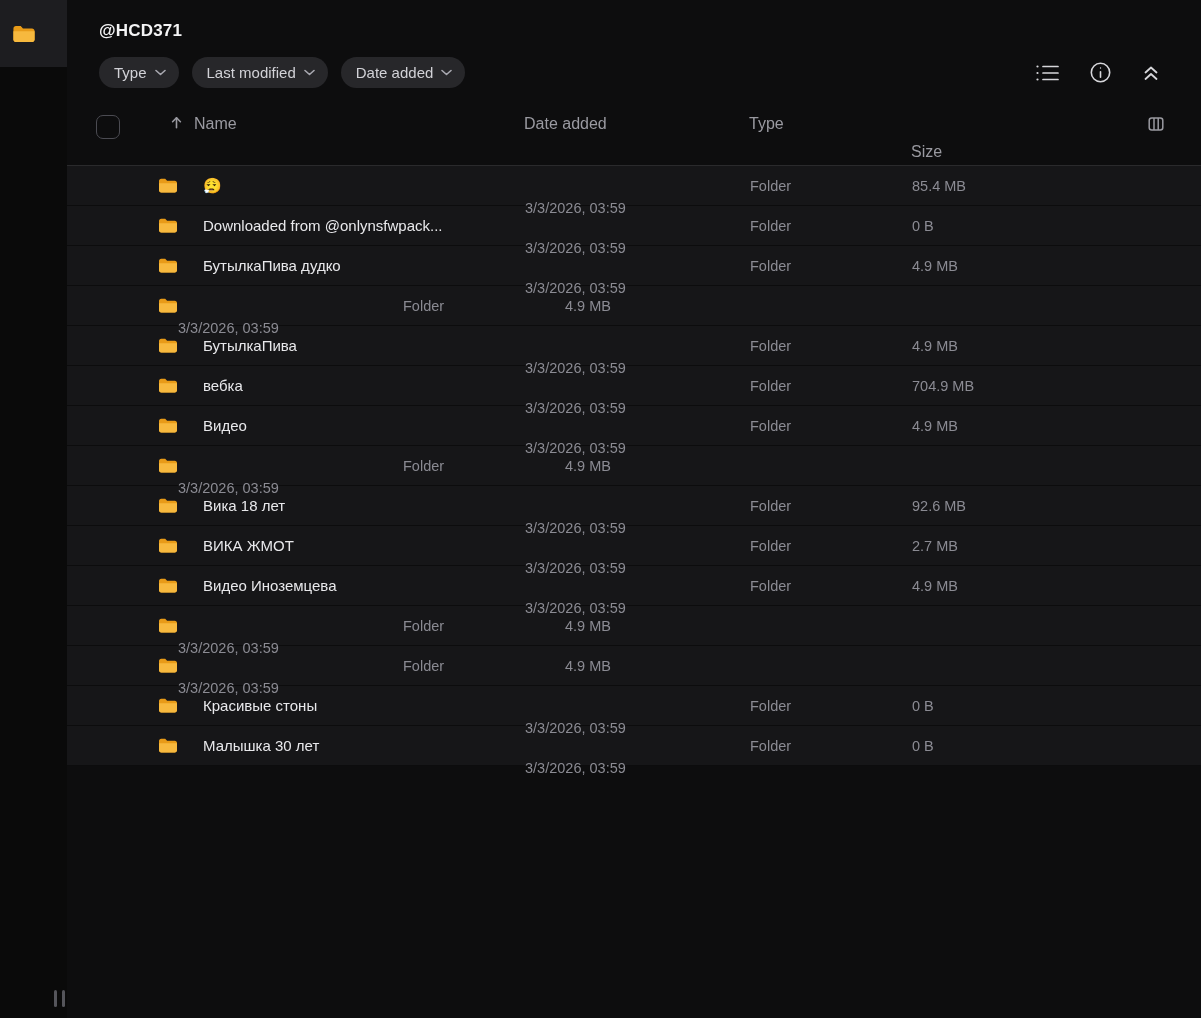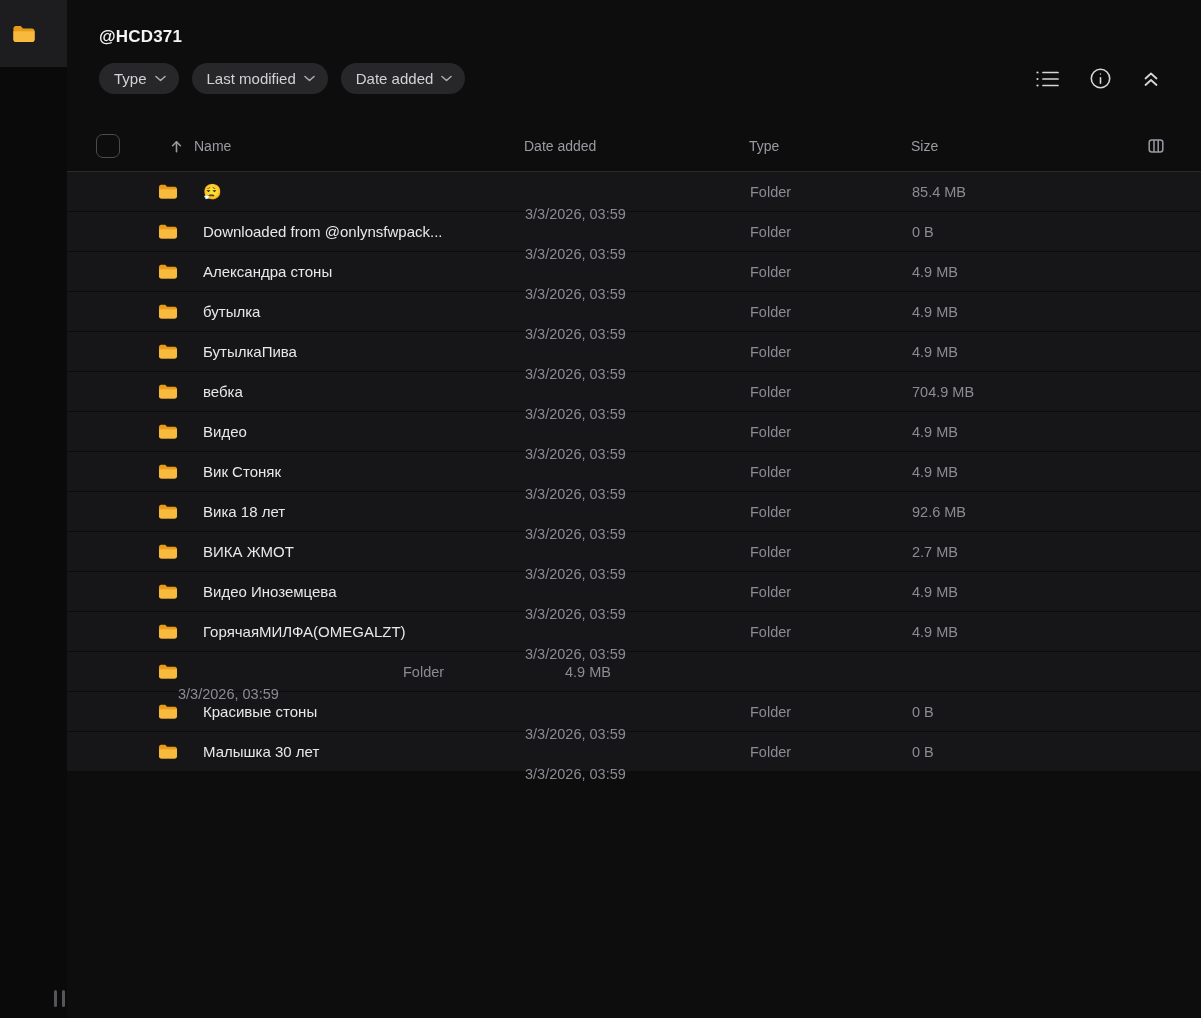--- a/index.html
+++ b/index.html
@@ -13,48 +13,48 @@
 
   
   .sidebar { width:67px; flex:0 0 67px; background:#0a0a0a; }
   .app-tile {
     width:67px; height:67px; background:#1d1d20;
     display:flex; align-items:center; padding-left:12px; cursor:pointer;
   }
 
   
   .main { flex:1; display:flex; flex-direction:column; min-width:0; background:#0d0d0e; }
-  .topbar { padding:18px 40px 0 32px; }
+  .topbar { padding:12px 40px 0 32px; }
   .page-title { margin-top:9px; font-size:17px; font-weight:700; color:#f4f4f5; letter-spacing:.2px; }
 
   .controls { display:flex; align-items:center; margin-top:16px; gap:13px; }
   .chip {
     display:inline-flex; align-items:center; gap:8px; height:31px;
     padding:0 13px 0 15px; border:none; border-radius:16px;
     background:#27272a; color:#d2d2d7; font-size:15px;
     font-family:inherit; cursor:pointer; white-space:nowrap;
   }
   .icon-group { margin-left:auto; display:flex; align-items:center; gap:29px; }
   .icon-btn { background:none; border:none; padding:0; cursor:pointer; display:flex; align-items:center; }
 
   
   .table-header {
-    display:flex; align-items:center; height:50px; margin-top:27px;
-    padding:0 36px 0 29px; color:#9a9aa1; font-size:14px;
+    display:flex; align-items:flex-start; height:50px; margin-top:27px;
+    padding:0 36px 0 29px; color:#9a9aa1; font-size:16px;
   }
   .hdr-checkbox {
     width:24px; height:24px; flex:0 0 24px;
     border:1.5px solid #4b4b52; border-radius:7px;
     background:transparent; cursor:pointer;
   }
   .hdr-sort { margin-left:50px; display:flex; cursor:pointer; }
   .hdr-name { margin-left:11px; width:330px; cursor:pointer; }
   .hdr-date { width:225px; cursor:pointer; }
   .hdr-type { width:162px; cursor:pointer; }
-  .hdr-size { flex:1; cursor:pointer; }
+  .hdr-size { flex:1; cursor:pointer;margin-top:28px; }
 
   
   .file-list { border-top:1px solid #2a2a2c; }
   .row {
     display:flex; align-items:center; height:40px;
     padding-left:91px; background:#161618;
     border-bottom:1px solid #0c0c0d; cursor:pointer;
   }
   .row-icon { flex:0 0 20px; display:flex; }
   .cell-name {
@@ -185,34 +185,33 @@
     <span class="cell-size">0 B</span>
   </div>
 
   <div class="row">
     <span class="row-icon">
       <svg width="20" height="17" viewBox="0 0 20 17">
         <path d="M1 4c0-1.2 1-2.2 2.2-2.2h4l1.9 2h7.7c1.2 0 2.2 1 2.2 2.2v7.2c0 1.2-1 2.2-2.2 2.2H3.2C2 15.4 1 14.4 1 13.2Z" fill="#e89b18"></path>
         <path d="M1 6.2h18v7c0 1.2-1 2.2-2.2 2.2H3.2C2 15.4 1 14.4 1 13.2Z" fill="#f7b93e"></path>
       </svg>
     </span>
-    <span class="cell-name">Александра стоны</span>
-    <span class="cell-date">3/3/2026, 03:59</span>
-    <span class="cell-type">Folder</span>
-    <span class="cell-size">4.9 MB</span>
-  </div>
-
-  <div class="row">
-    <span class="row-icon">
-      <svg width="20" height="17" viewBox="0 0 20 17">
-        <path d="M1 4c0-1.2 1-2.2 2.2-2.2h4l1.9 2h7.7c1.2 0 2.2 1 2.2 2.2v7.2c0 1.2-1 2.2-2.2 2.2H3.2C2 15.4 1 14.4 1 13.2Z" fill="#e89b18"></path>
-        <path d="M1 6.2h18v7c0 1.2-1 2.2-2.2 2.2H3.2C2 15.4 1 14.4 1 13.2Z" fill="#f7b93e"></path>
-      </svg>
-    </span>
-    <span class="cell-name">бутылка</span>
+    <span class="cell-name">БутылкаПива дудко</span>
+    <span class="cell-date">3/3/2026, 03:59</span>
+    <span class="cell-type">Folder</span>
+    <span class="cell-size">4.9 MB</span>
+  </div>
+
+  <div class="row">
+    <span class="row-icon">
+      <svg width="20" height="17" viewBox="0 0 20 17">
+        <path d="M1 4c0-1.2 1-2.2 2.2-2.2h4l1.9 2h7.7c1.2 0 2.2 1 2.2 2.2v7.2c0 1.2-1 2.2-2.2 2.2H3.2C2 15.4 1 14.4 1 13.2Z" fill="#e89b18"></path>
+        <path d="M1 6.2h18v7c0 1.2-1 2.2-2.2 2.2H3.2C2 15.4 1 14.4 1 13.2Z" fill="#f7b93e"></path>
+      </svg>
+    </span>
     <span class="cell-date">3/3/2026, 03:59</span>
     <span class="cell-type">Folder</span>
     <span class="cell-size">4.9 MB</span>
   </div>
 
   <div class="row">
     <span class="row-icon">
       <svg width="20" height="17" viewBox="0 0 20 17">
         <path d="M1 4c0-1.2 1-2.2 2.2-2.2h4l1.9 2h7.7c1.2 0 2.2 1 2.2 2.2v7.2c0 1.2-1 2.2-2.2 2.2H3.2C2 15.4 1 14.4 1 13.2Z" fill="#e89b18"></path>
         <path d="M1 6.2h18v7c0 1.2-1 2.2-2.2 2.2H3.2C2 15.4 1 14.4 1 13.2Z" fill="#f7b93e"></path>
@@ -250,21 +249,20 @@
     <span class="cell-size">4.9 MB</span>
   </div>
 
   <div class="row">
     <span class="row-icon">
       <svg width="20" height="17" viewBox="0 0 20 17">
         <path d="M1 4c0-1.2 1-2.2 2.2-2.2h4l1.9 2h7.7c1.2 0 2.2 1 2.2 2.2v7.2c0 1.2-1 2.2-2.2 2.2H3.2C2 15.4 1 14.4 1 13.2Z" fill="#e89b18"></path>
         <path d="M1 6.2h18v7c0 1.2-1 2.2-2.2 2.2H3.2C2 15.4 1 14.4 1 13.2Z" fill="#f7b93e"></path>
       </svg>
     </span>
-    <span class="cell-name">Вик Стоняк</span>
     <span class="cell-date">3/3/2026, 03:59</span>
     <span class="cell-type">Folder</span>
     <span class="cell-size">4.9 MB</span>
   </div>
 
   <div class="row">
     <span class="row-icon">
       <svg width="20" height="17" viewBox="0 0 20 17">
         <path d="M1 4c0-1.2 1-2.2 2.2-2.2h4l1.9 2h7.7c1.2 0 2.2 1 2.2 2.2v7.2c0 1.2-1 2.2-2.2 2.2H3.2C2 15.4 1 14.4 1 13.2Z" fill="#e89b18"></path>
         <path d="M1 6.2h18v7c0 1.2-1 2.2-2.2 2.2H3.2C2 15.4 1 14.4 1 13.2Z" fill="#f7b93e"></path>
@@ -302,21 +300,20 @@
     <span class="cell-size">4.9 MB</span>
   </div>
 
   <div class="row">
     <span class="row-icon">
       <svg width="20" height="17" viewBox="0 0 20 17">
         <path d="M1 4c0-1.2 1-2.2 2.2-2.2h4l1.9 2h7.7c1.2 0 2.2 1 2.2 2.2v7.2c0 1.2-1 2.2-2.2 2.2H3.2C2 15.4 1 14.4 1 13.2Z" fill="#e89b18"></path>
         <path d="M1 6.2h18v7c0 1.2-1 2.2-2.2 2.2H3.2C2 15.4 1 14.4 1 13.2Z" fill="#f7b93e"></path>
       </svg>
     </span>
-    <span class="cell-name">ГорячаяМИЛФА(OMEGALZT)</span>
     <span class="cell-date">3/3/2026, 03:59</span>
     <span class="cell-type">Folder</span>
     <span class="cell-size">4.9 MB</span>
   </div>
 
   <div class="row">
     <span class="row-icon">
       <svg width="20" height="17" viewBox="0 0 20 17">
         <path d="M1 4c0-1.2 1-2.2 2.2-2.2h4l1.9 2h7.7c1.2 0 2.2 1 2.2 2.2v7.2c0 1.2-1 2.2-2.2 2.2H3.2C2 15.4 1 14.4 1 13.2Z" fill="#e89b18"></path>
         <path d="M1 6.2h18v7c0 1.2-1 2.2-2.2 2.2H3.2C2 15.4 1 14.4 1 13.2Z" fill="#f7b93e"></path>

